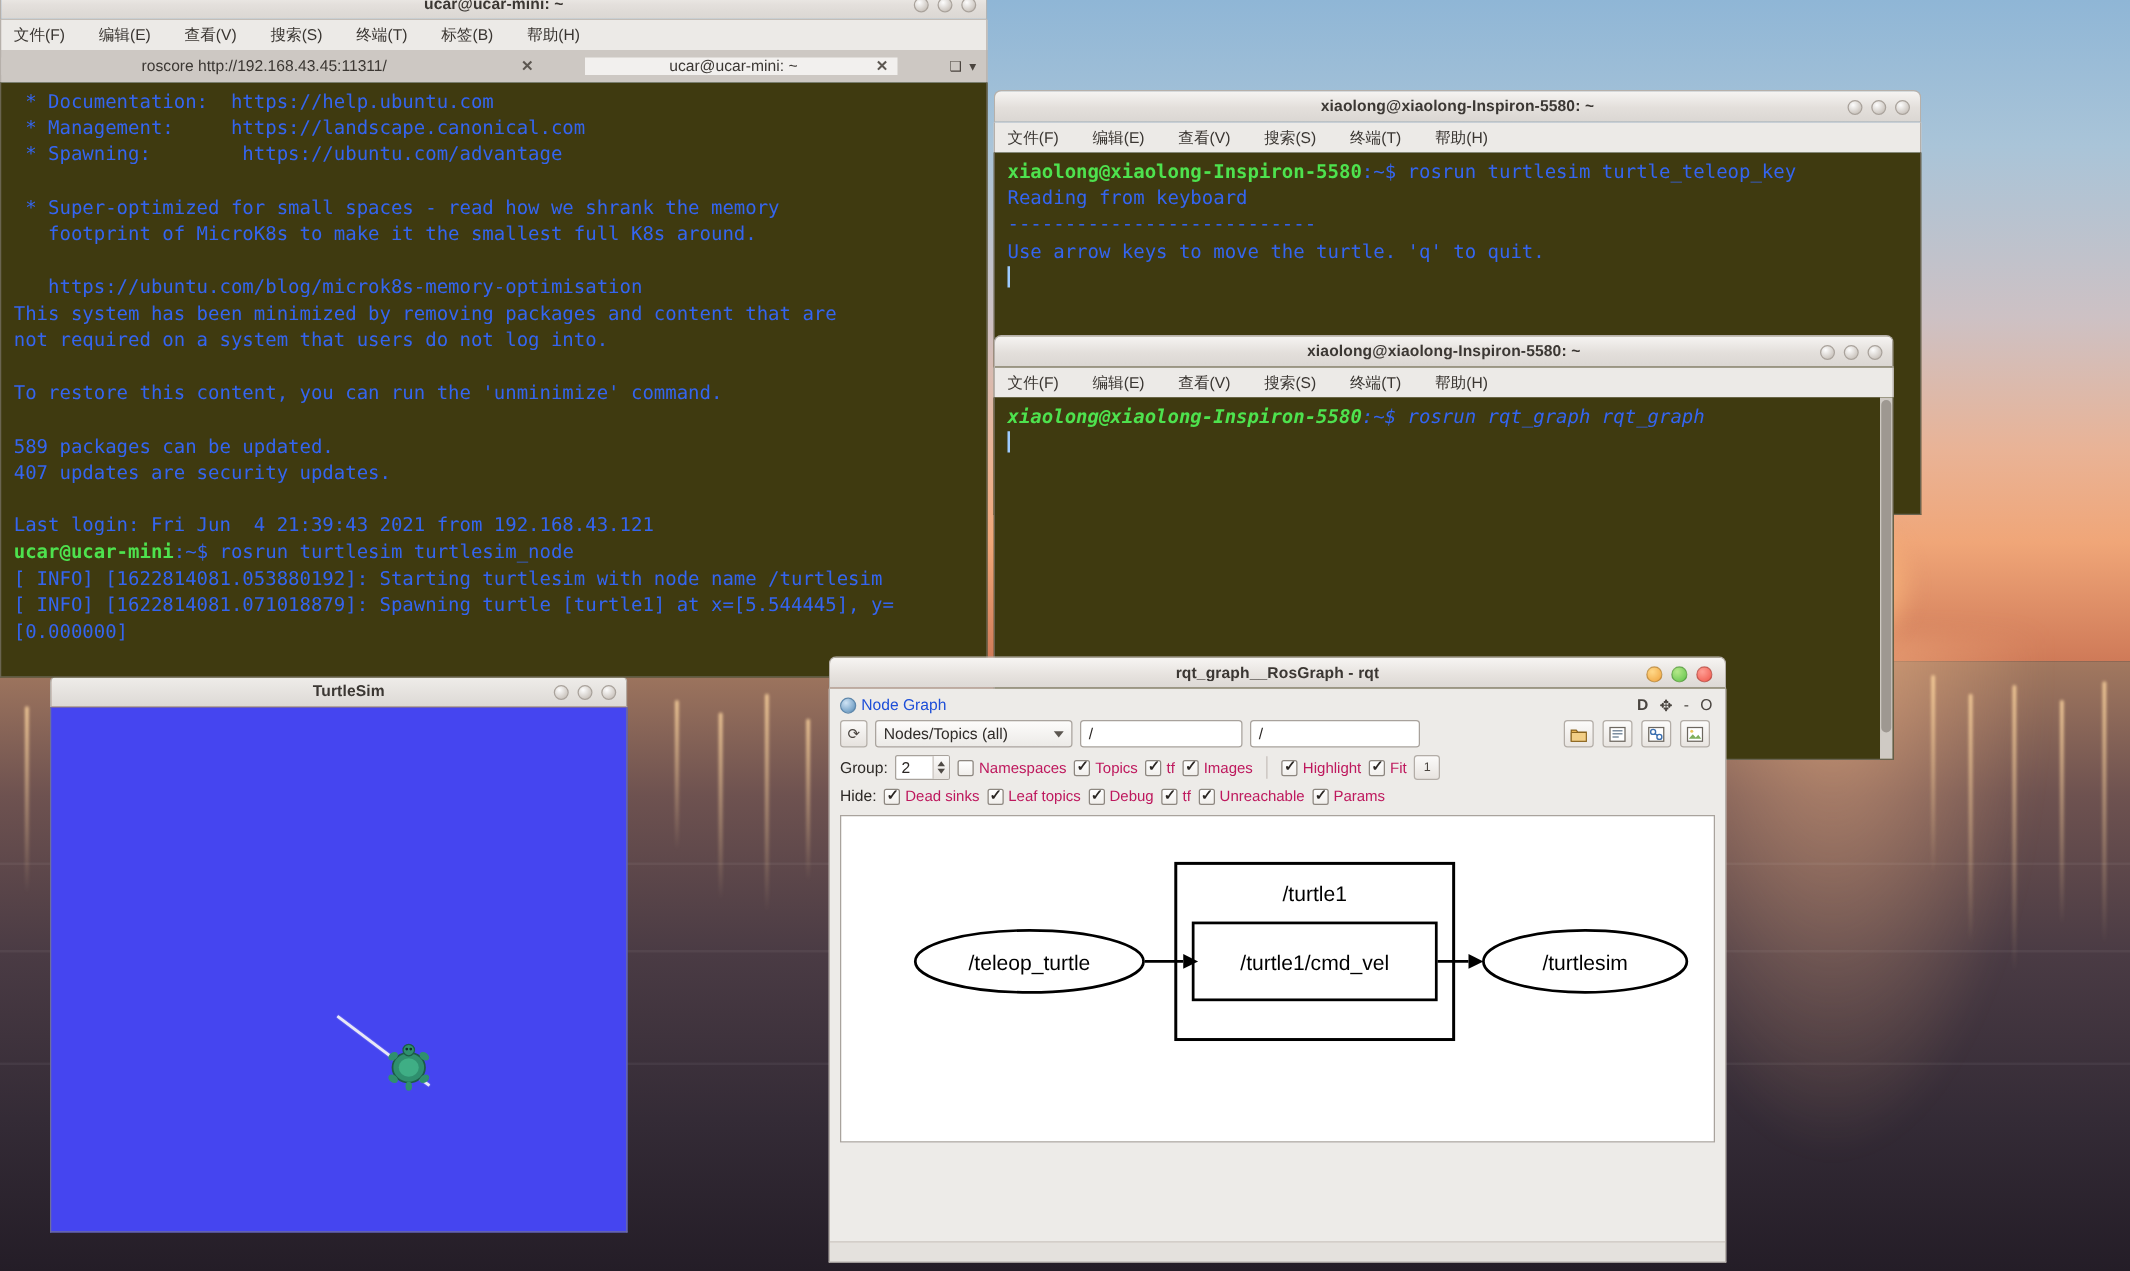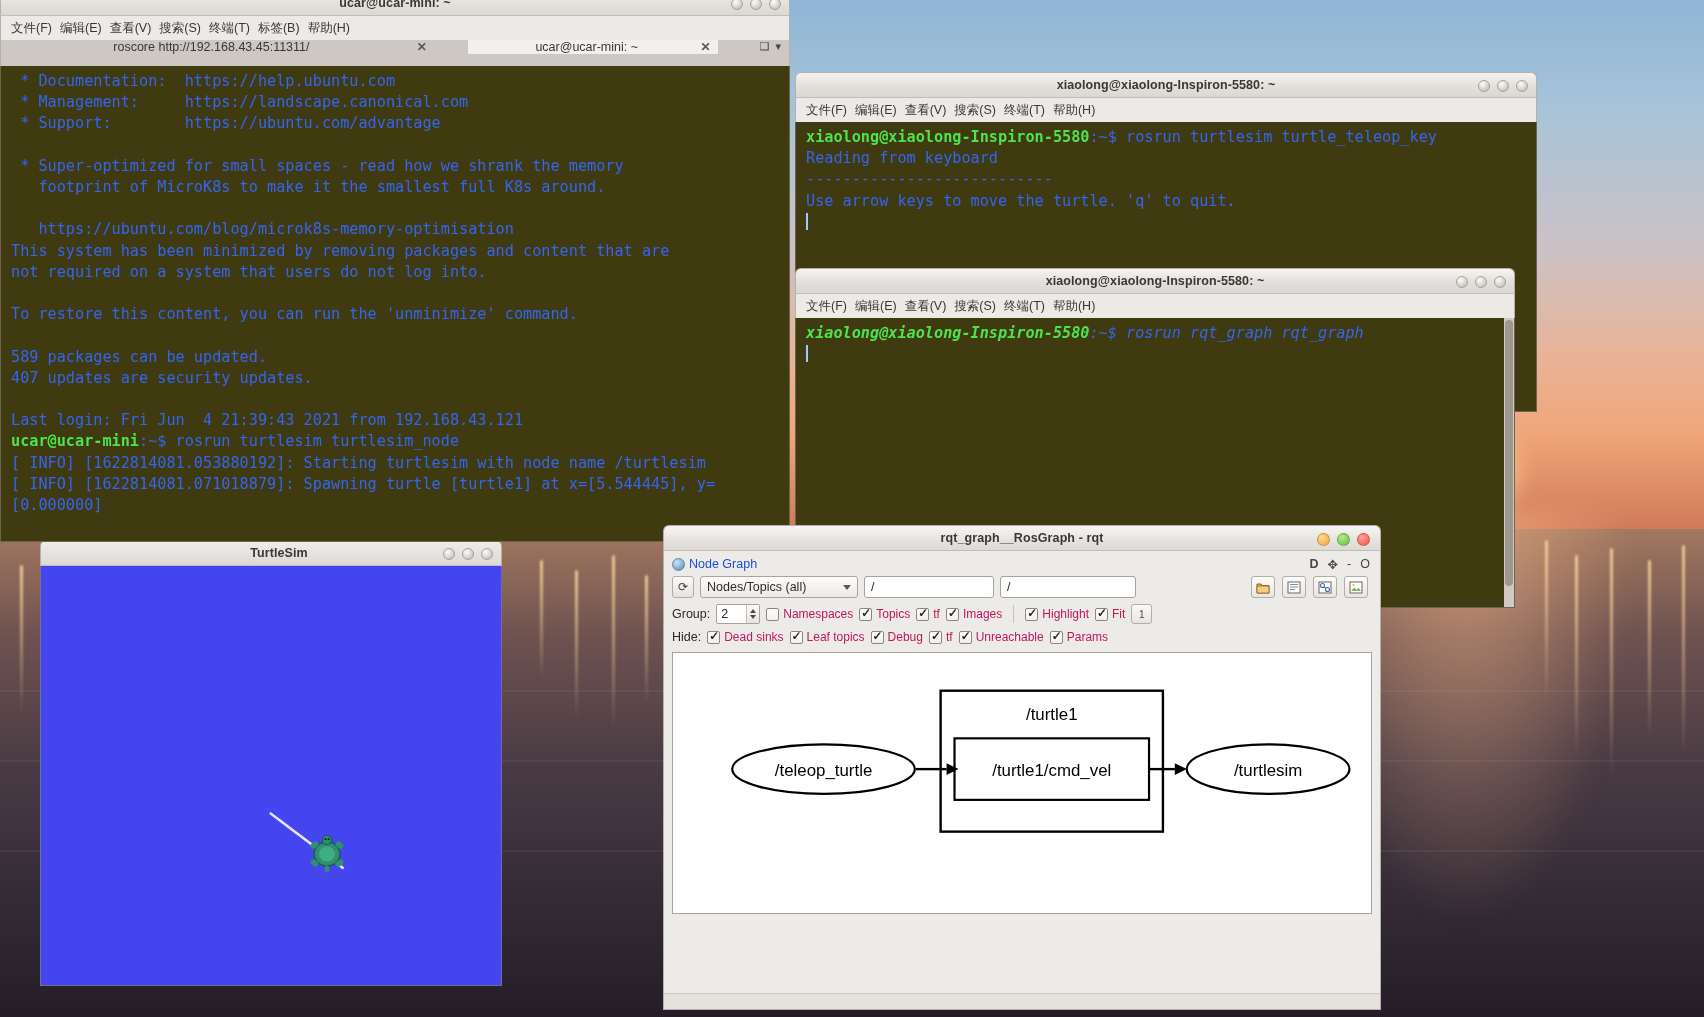--- a/index.html
+++ b/index.html
@@ -54,26 +54,26 @@
     font-size:12.5px; color:#3b3733; font-weight:bold; letter-spacing:.1px;
     white-space:nowrap; overflow:hidden; text-overflow:ellipsis;
     max-width:72%;
   }
   .tb-btns { position:absolute; right:8px; top:0; height:26px; display:flex; align-items:center; gap:7px; }
   .tb-dot { width:12px; height:12px; border-radius:50%;
             background:radial-gradient(circle at 35% 30%, #fdfdfd, #cfc9c3 70%, #b5aea7 100%);
             border:1px solid #a9a29b; }
   .menubar {
     height:24px; background:#eceae7; border-left:1px solid #b6b0aa; border-right:1px solid #b6b0aa;
-    display:flex; align-items:center; padding-left:10px; gap:8px;
+    display:flex; align-items:center; padding-left:10px; gap:27px;
   }
   .menubar span { font-size:12.5px; color:#3a3632; white-space:nowrap; }
 
   
-  .tabbar { height:26px; background:#cdc8c3; display:flex; align-items:flex-start;
+  .tabbar { height:26px; background:#cdc8c3; display:flex; align-items:center;
             border-left:1px solid #b6b0aa; border-right:1px solid #b6b0aa;gap:34px; }
   .tab { position:relative; display:flex; align-items:center; justify-content:center;
          font-size:12.5px; color:#3b3733; padding:0 22px 0 10px; }
   .tab.inactive { background:#cdc8c3; }
   .tab.active { background:#f2f0ee; }
   .tab .tclose { position:absolute; right:7px; top:50%; transform:translateY(-50%);
                  font-size:12px; color:#5c5751; font-weight:bold; }
   .tabtools { margin-left:auto; display:flex; align-items:center; gap:6px; padding:0 8px; }
   .tabtools .ticon { font-size:11px; color:#4a443e; }
 
@@ -270,21 +270,21 @@
       <span>ucar@ucar-mini: ~</span>
       <span class="tclose">✕</span>
     </div>
     <div class="tabtools">
       <span class="ticon">❑</span>
       <span class="ticon">▾</span>
     </div>
   </div>
   <div class="term"><span> * Documentation:  https://help.ubuntu.com</span>
 <span> * Management:     https://landscape.canonical.com</span>
-<span> * Support:        https://ubuntu.com/advantage</span>
+<span> * Spawning:        https://ubuntu.com/advantage</span>
 <span></span>
 <span> * Super-optimized for small spaces - read how we shrank the memory</span>
 <span>   footprint of MicroK8s to make it the smallest full K8s around.</span>
 <span></span>
 <span>   https://ubuntu.com/blog/microk8s-memory-optimisation</span>
 <span>This system has been minimized by removing packages and content that are</span>
 <span>not required on a system that users do not log into.</span>
 <span></span>
 <span>To restore this content, you can run the 'unminimize' command.</span>
 <span></span>

